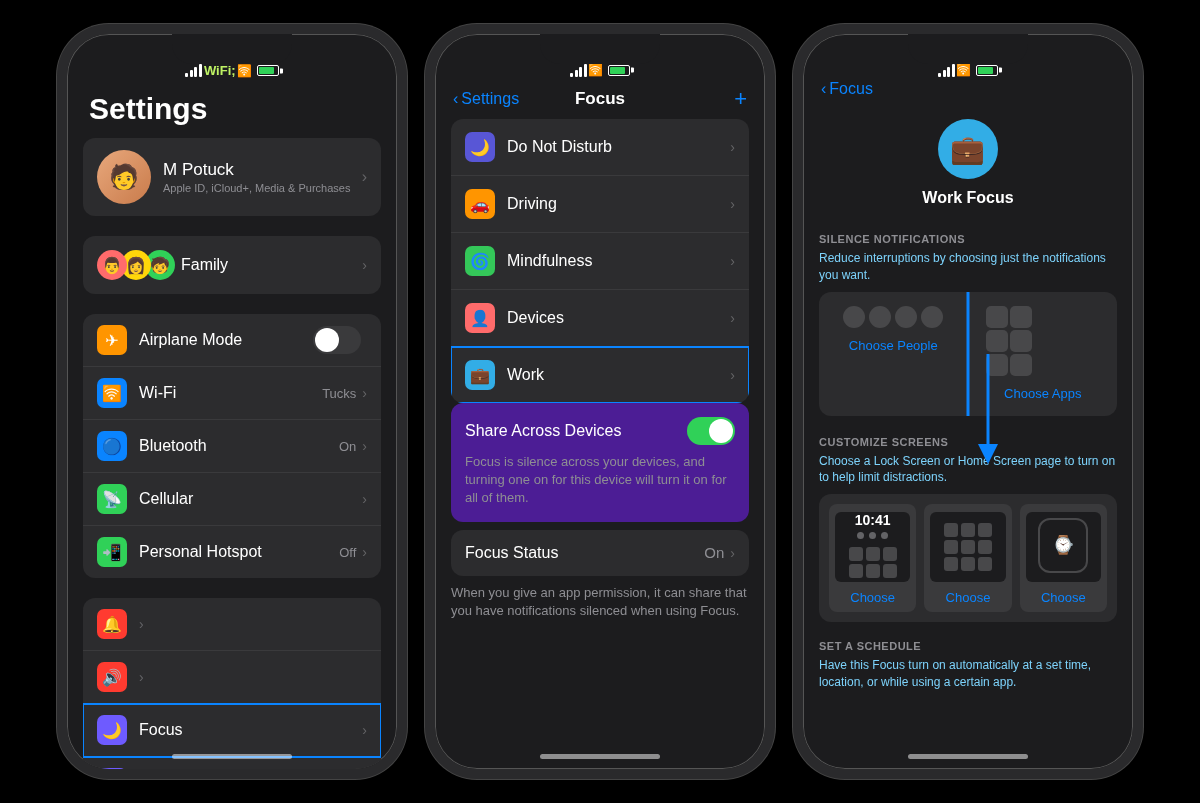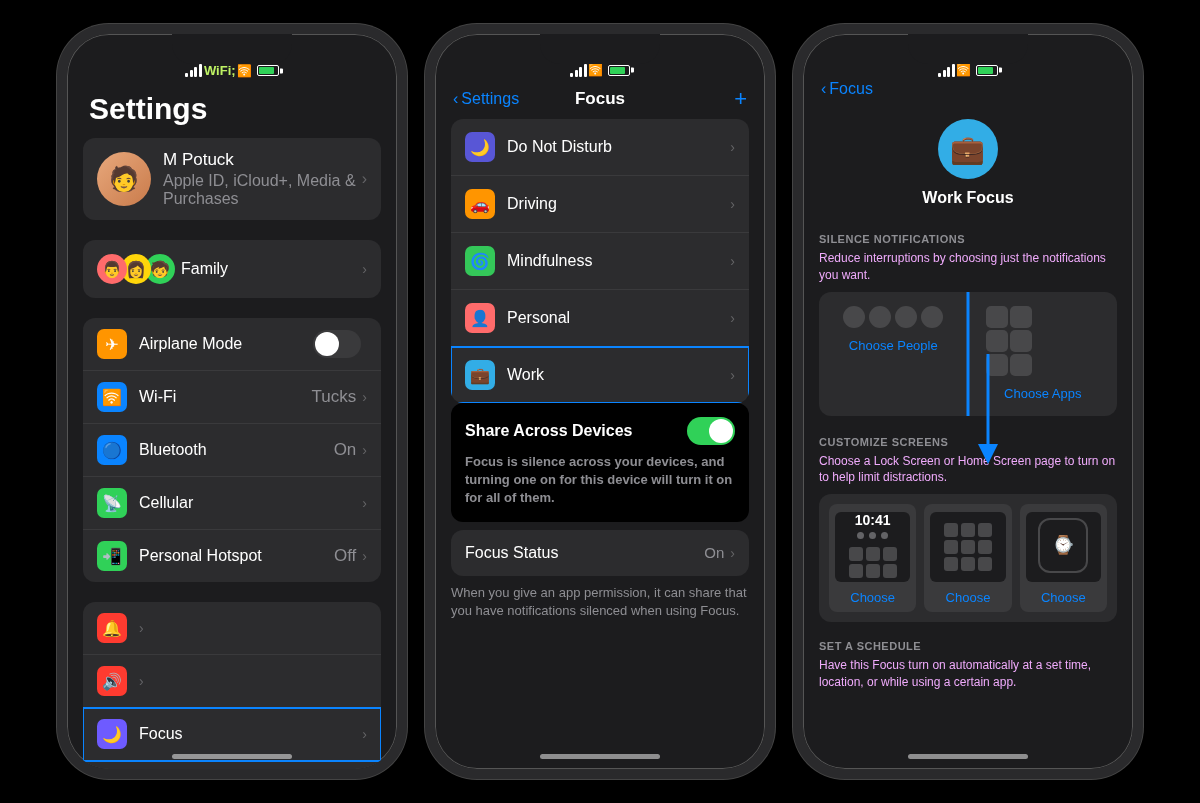--- a/index.html
+++ b/index.html
@@ -124,21 +124,21 @@
       font-size: 24px;
       overflow: hidden;
       flex-shrink: 0;
     }
     .profile-info .name {
       font-size: 17px;
       font-weight: 500;
       color: #fff;
     }
     .profile-info .sub {
-      font-size: 16px;
+      font-size: 11px;
       color: #8e8e93;
       margin-top: 2px;
     }
     .profile-chevron {
       margin-left: auto;
       color: #636366;
       font-size: 16px;
     }
     .family-row {
       display: flex;
@@ -190,21 +190,21 @@
       font-size: 16px;
       flex-shrink: 0;
       color: #fff;
     }
     .row-label {
       font-size: 16px;
       color: #fff;
       flex: 1;
     }
     .row-value {
-      font-size: 17px;
+      font-size: 13px;
       color: #8e8e93;
       margin-right: 6px;
     }
     .row-chevron {
       color: #636366;
       font-size: 14px;
     }
     .toggle {
       width: 48px;
       height: 28px;
@@ -297,25 +297,24 @@
       color: #636366;
       font-size: 14px;
     }
     .focus-description {
       padding: 10px 16px 20px;
       font-size: 13px;
       color: #8e8e93;
       line-height: 1.4;
     }
     .focus-option {
-      background: #000000;
+      background: #4c1d95;
       margin: 0 16px 8px;
       border-radius: 12px;
       padding: 14px;
-      font-weight: bold;
     }
     .focus-option-row {
       display: flex;
       align-items: center;
       justify-content: space-between;
     }
     .focus-option-label {
       font-size: 16px;
     }
     .toggle-on {
@@ -388,21 +387,21 @@
     .section-header {
       font-size: 11px;
       font-weight: 600;
       color: #8e8e93;
       letter-spacing: 0.5px;
       padding: 10px 16px 5px;
       text-transform: uppercase;
     }
     .section-desc {
       font-size: 12px;
-      color: #f0abfc;
+      color: #7dd3fc;
       padding: 0 16px 8px;
       line-height: 1.4;
     }
     .silence-card {
       margin: 0 16px 6px;
       background: #2c2c2e;
       border-radius: 12px;
       overflow: hidden;
     }
     .silence-options {
@@ -684,21 +683,21 @@
           <span class="focus-label">Driving</span>
           <span class="focus-chevron">›</span>
         </div>
         <div class="focus-item">
           <div class="focus-icon" style="background:#34c759">🌀</div>
           <span class="focus-label">Mindfulness</span>
           <span class="focus-chevron">›</span>
         </div>
         <div class="focus-item">
           <div class="focus-icon" style="background:#ff6b6b">👤</div>
-          <span class="focus-label">Personal</span>
+          <span class="focus-label">Devices</span>
           <span class="focus-chevron">›</span>
         </div>
         <div class="focus-item" style="outline: 2.5px solid #0a84ff; outline-offset: -1px; border-bottom: none;">
           <div class="focus-icon" style="background:#32ade6">💼</div>
           <span class="focus-label">Work</span>
           <span class="focus-chevron">›</span>
         </div>
       </div>
 
 

